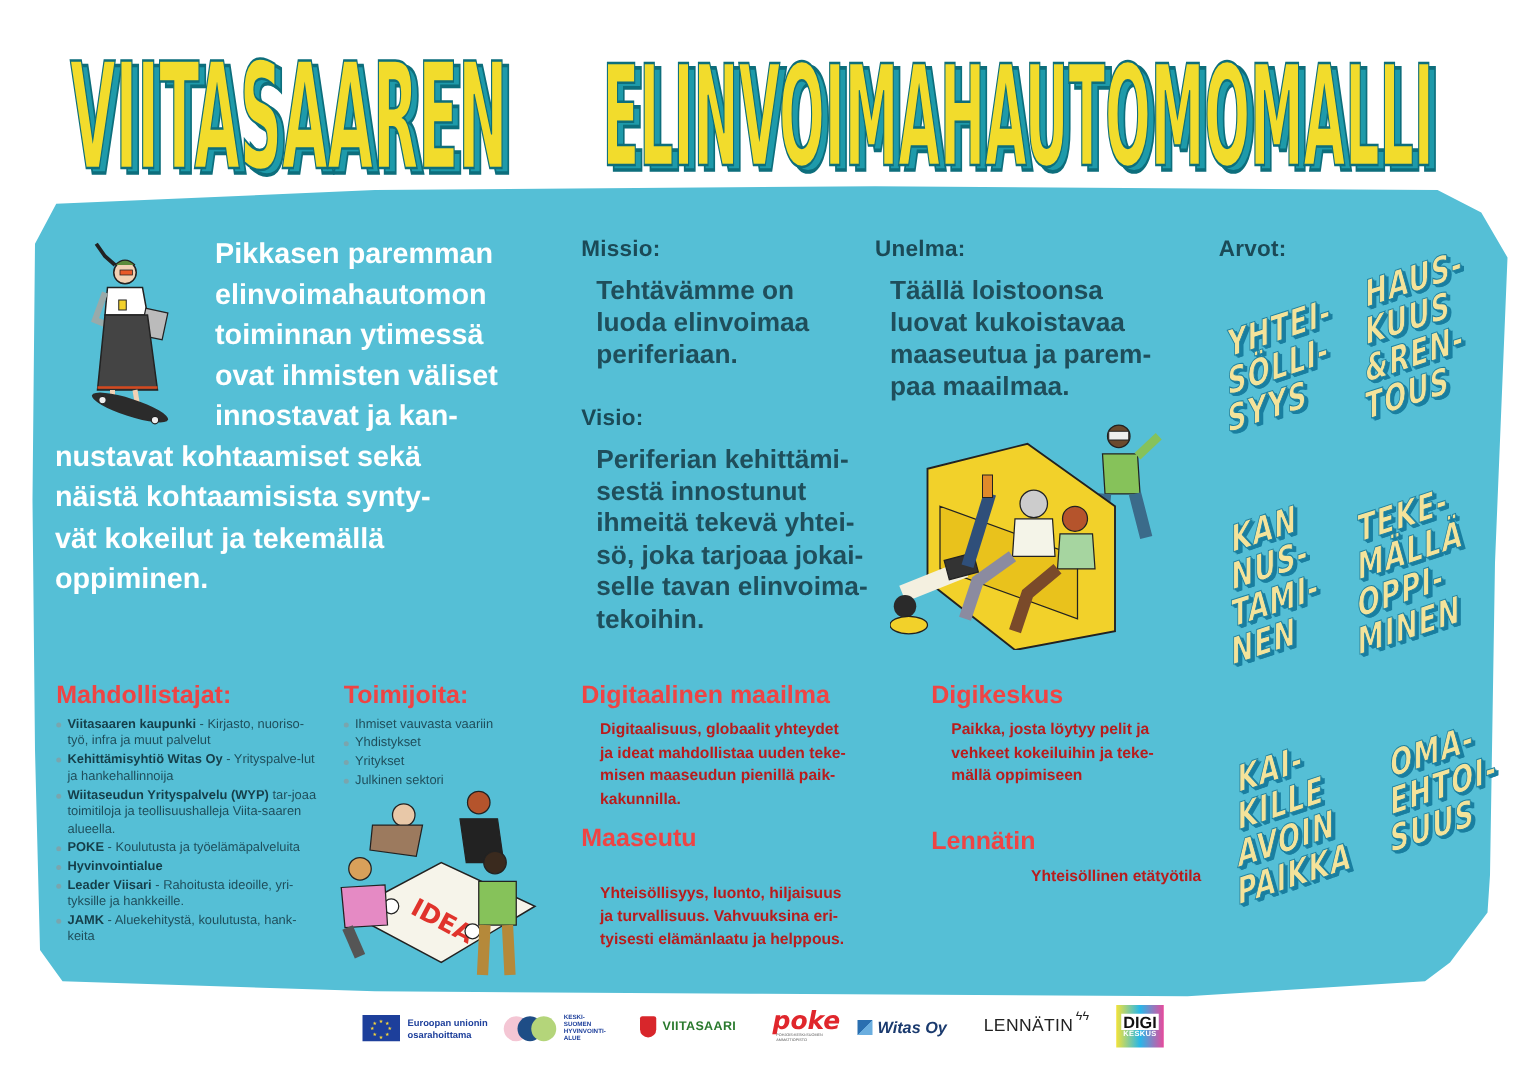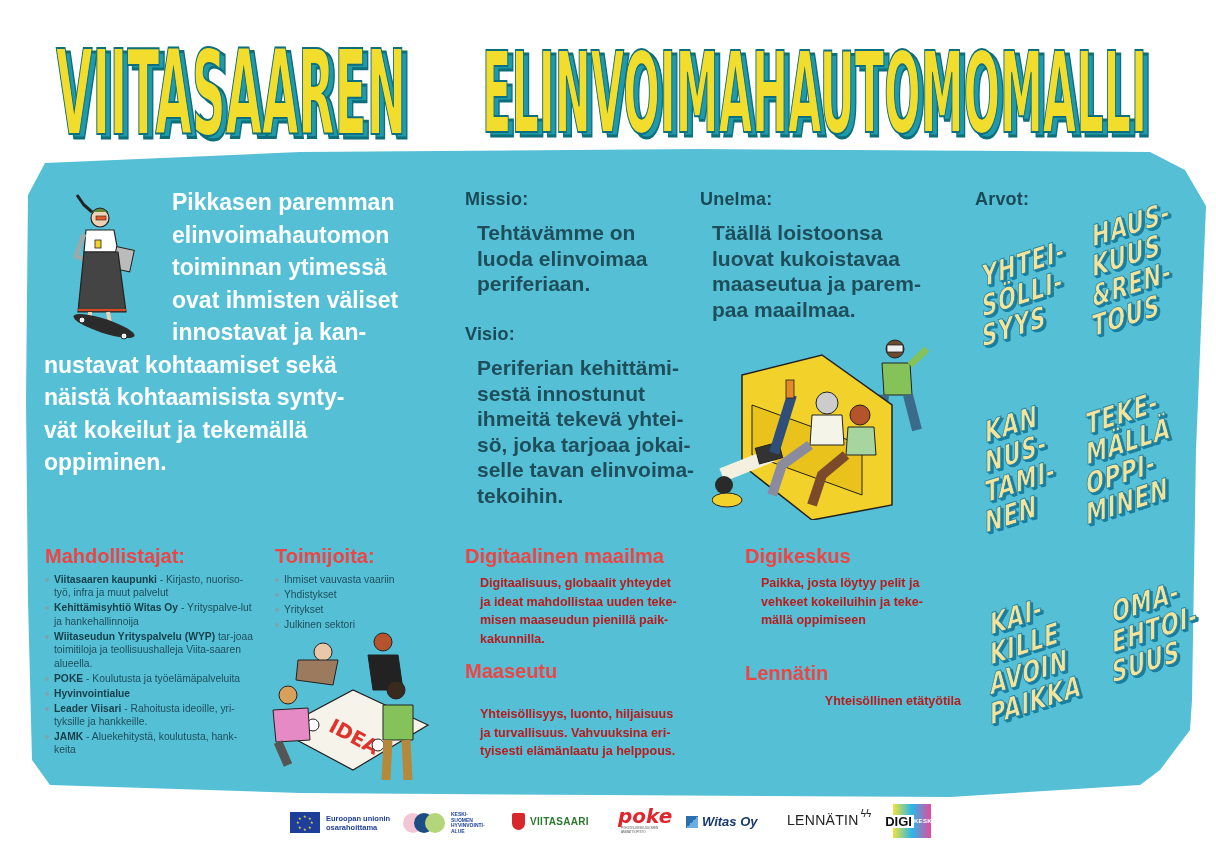--- a/index.html
+++ b/index.html
@@ -43,21 +43,21 @@
   .eu-text { font-size: 7.5px; line-height: 9px; color: #1d3f9b; font-weight: 700; }
   .kshva-circles { position: relative; width: 42px; height: 20px; margin-right: 6px; }
   .kshva-text { font-size: 5px; line-height: 5.5px; color: #1d3f9b; font-weight: 700; }
   .viitasaari-shield { width: 13px; height: 17px; background: #d8262b; border-radius: 2px 2px 7px 7px; margin-right: 5px; position: relative; }
   .viitasaari-text { font-size: 10px; font-weight: 700; color: #2a7a2e; letter-spacing: 0.3px; }
   .poke-text { font-family: "DejaVu Sans", sans-serif; font-style: italic; font-weight: 700; font-size: 20px; color: #e0262c; line-height: 16px; }
   .poke-sub { font-size: 3px; color: #555; position: absolute; top: 18px; left: 3px; }
   .witas-icon { width: 12px; height: 12px; background: linear-gradient(135deg, #2a6fb0 50%, #6aaedf 50%); margin-right: 4px; }
   .witas-text { font-style: italic; font-weight: 700; font-size: 13px; color: #1a3a6e; }
   .lennatin-text { font-size: 14px; color: #222; letter-spacing: 0.3px; }
-  .digi-box { width: 38px; height: 34px; background: linear-gradient(90deg,#f2e23a,#28b7e8,#e64a9c); display: flex; flex-direction: row; align-items: center; justify-content: center; }
+  .digi-box { width: 38px; height: 34px; background: linear-gradient(90deg,#f2e23a,#28b7e8,#e64a9c); display: flex; flex-direction: column; align-items: center; justify-content: center; }
   .digi-top { font-weight: 900; font-size: 13px; color: #111; line-height: 13px; background: #fff; padding: 0 2px; }
   .digi-bot { font-weight: 900; font-size: 6px; color: #fff; line-height: 8px; letter-spacing: 0.3px; }
 </style>
 </head>
 <body>
 
 <div class="title">
   <svg viewBox="0 0 1216 135" xmlns="http://www.w3.org/2000/svg">
     <g transform="translate(56,120) scale(0.5,1)">
       <text class="title-text" font-size="118" fill="#1e9aaa" stroke="#0d6e7c" stroke-width="3" x="10" y="4" textLength="700" lengthAdjust="spacingAndGlyphs">VIITASAAREN</text>

